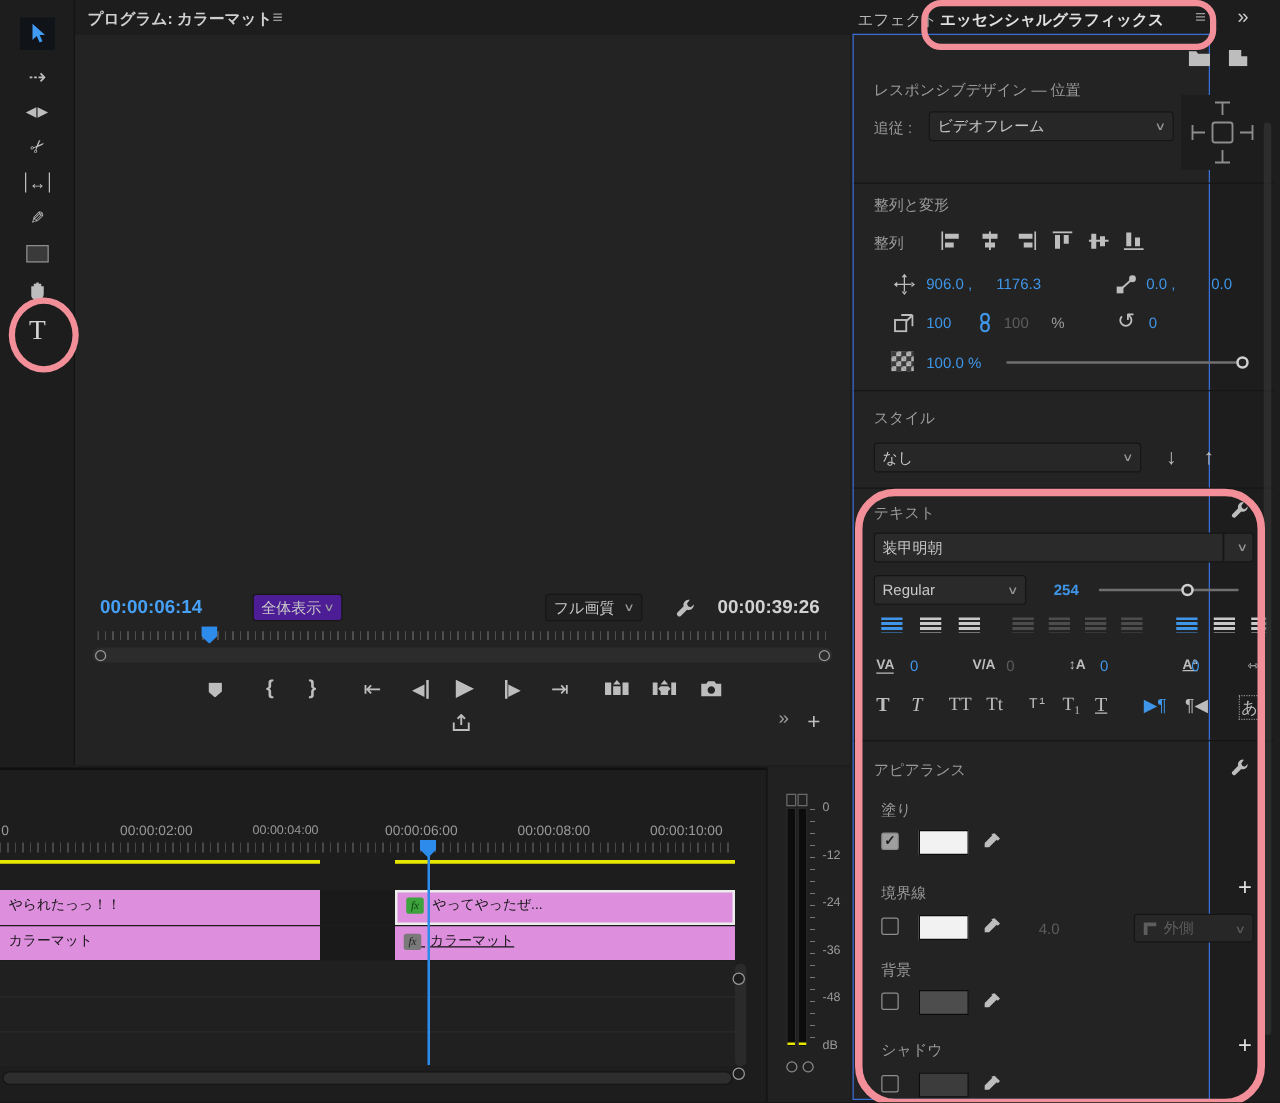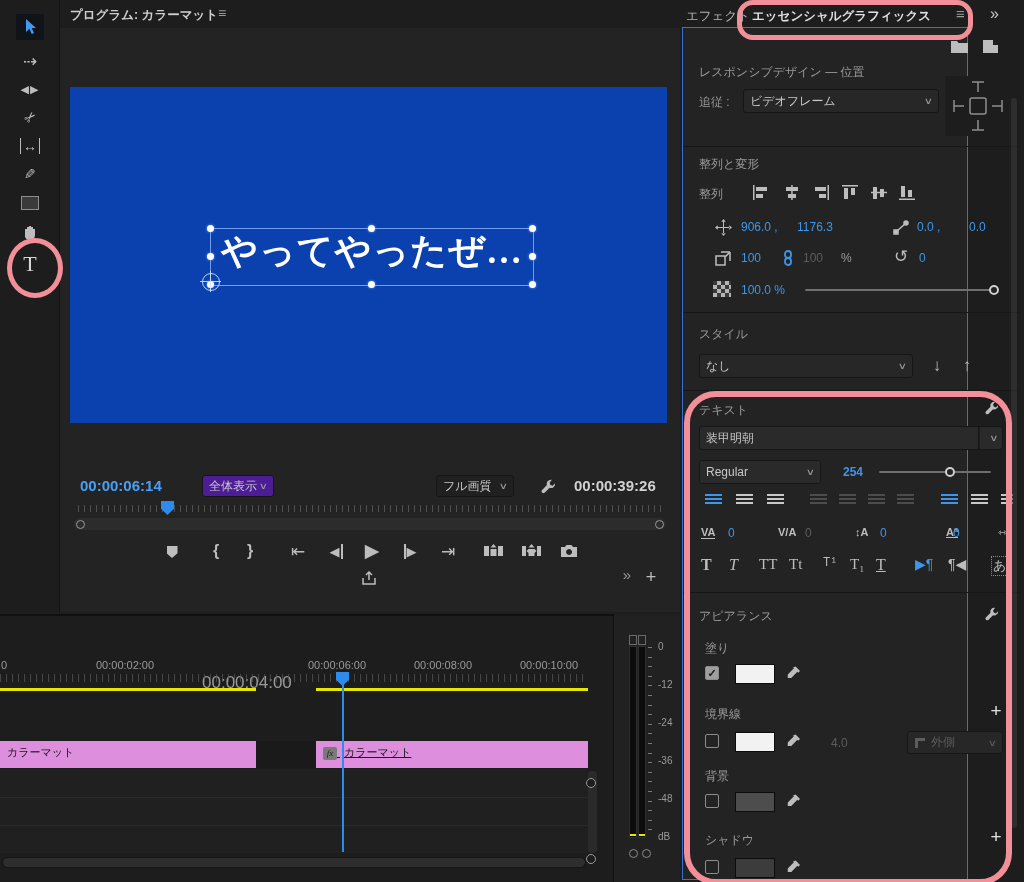--- a/index.html
+++ b/index.html
@@ -74,37 +74,20 @@
         <span>T</span>
       </div>
   </div>
 
   <div class="abs" style="left:60px;top:0;width:620px;height:612px;background:#232323;">
     <div class="abs" style="left:0;top:0;width:620px;height:28px;background:#1d1d1d;">
       <span class="abs" style="left:10px;top:7px;font-size:12.5px;color:#cfcfcf;font-weight:bold;">プログラム: カラーマット</span>
       <span class="abs iconbtn" style="left:158px;top:5px;font-size:14px;color:#9a9a9a;">≡</span>
     </div>
 
-    <div class="abs" style="left:10px;top:87px;width:597px;height:336px;background:#0a41ae;">
-      <div class="abs" style="left:140px;top:141px;width:322px;height:56px;border:1px solid rgba(150,190,255,.75);">
-        <div class="abs" style="left:0;top:-2px;width:322px;text-align:center;color:#fff;font-size:36px;font-weight:bold;font-family:'Liberation Serif',serif;letter-spacing:1px;white-space:nowrap;">やってやったぜ…</div>
-        <div class="dot" style="left:-4px;top:-4px;"></div>
-        <div class="dot" style="left:157px;top:-4px;"></div>
-        <div class="dot" style="left:318px;top:-4px;"></div>
-        <div class="dot" style="left:-4px;top:24px;"></div>
-        <div class="dot" style="left:318px;top:24px;"></div>
-        <div class="dot" style="left:-4px;top:52px;"></div>
-        <div class="dot" style="left:157px;top:52px;"></div>
-        <div class="dot" style="left:318px;top:52px;"></div>
-        <div class="abs" style="left:-9px;top:44px;width:16px;height:16px;border:1px solid rgba(210,225,255,.9);border-radius:50%;">
-          <div class="abs" style="left:7px;top:-3px;width:1px;height:21px;background:rgba(210,225,255,.9);"></div>
-          <div class="abs" style="left:-3px;top:7px;width:21px;height:1px;background:rgba(210,225,255,.9);"></div>
-        </div>
-      </div>
-    </div>
 
     <span class="abs" style="left:20px;top:477px;font-size:15px;color:#46a0f5;font-weight:bold;">00:00:06:14</span>
     <div class="abs dd" style="left:142px;top:475px;width:72px;height:22px;background:#4c1d95;">
       <span style="font-size:12px;">全体表示</span>
       <span class="chev">∨</span>
     </div>
     <div class="abs dd" style="left:376px;top:475px;width:78px;height:22px;background:#202020;">
       <span style="font-size:12px;">フル画質</span>
       <span class="chev">∨</span>
     </div>
@@ -157,29 +140,38 @@
         </svg>
     </div>
     <div class="abs iconbtn" style="left:558px;top:565px;width:18px;height:18px;font-size:15px;color:#9a9a9a;">»</div>
     <div class="abs iconbtn" style="left:582px;top:568px;width:18px;height:18px;font-size:18px;">+</div>
   </div>
 
   <div class="abs" style="left:0;top:614px;width:613px;height:268px;background:#1d1d1d;border-top:2px solid #101010;">
 
     <span class="abs lbl" style="left:1px;top:43px;font-size:11px;">0</span>
     <span class="abs lbl" style="left:96px;top:43px;font-size:11px;">00:00:02:00</span>
-    <span class="abs lbl" style="left:202px;top:57px;font-size:17px;">00:00:04:00</span>
+    <span class="abs lbl" style="left:202px;top:43px;font-size:10px;">00:00:04:00</span>
     <span class="abs lbl" style="left:308px;top:43px;font-size:11px;">00:00:06:00</span>
     <span class="abs lbl" style="left:414px;top:43px;font-size:11px;">00:00:08:00</span>
     <span class="abs lbl" style="left:520px;top:43px;font-size:11px;">00:00:10:00</span>
     <div class="abs tickstrip" style="left:0;top:58px;width:588px;height:8px;opacity:.7;"></div>
 
     <div class="abs" style="left:0;top:72px;width:256px;height:3px;background:#e6e600;"></div>
     <div class="abs" style="left:316px;top:72px;width:272px;height:3px;background:#e6e600;"></div>
 
+    <div class="abs" style="left:0;top:96px;width:588px;height:28px;background:#1a1a1a;">
+      <div class="abs clip" style="left:0;top:0;width:256px;height:28px;">
+        <span>やられたっっ！！</span>
+      </div>
+      <div class="abs clip" style="left:316px;top:0;width:272px;height:28px;border:2px solid #ececec;padding-top:2px;">
+        <span class="fx" style="background:#3da33d;color:#0d3a0d;">fx</span>
+        <span style="margin-left:4px;">やってやったぜ...</span>
+      </div>
+    </div>
 
     <div class="abs" style="left:0;top:125px;width:588px;height:27px;background:#1a1a1a;">
       <div class="abs clip" style="left:0;top:0;width:256px;height:27px;">
         <span>カラーマット</span>
       </div>
       <div class="abs clip" style="left:316px;top:0;width:272px;height:27px;text-decoration:underline;">
         <span class="fx" style="background:#7a7a7a;color:#1d1d1d;">fx</span>
         <span style="margin-left:4px;">カラーマット</span>
       </div>
     </div>

